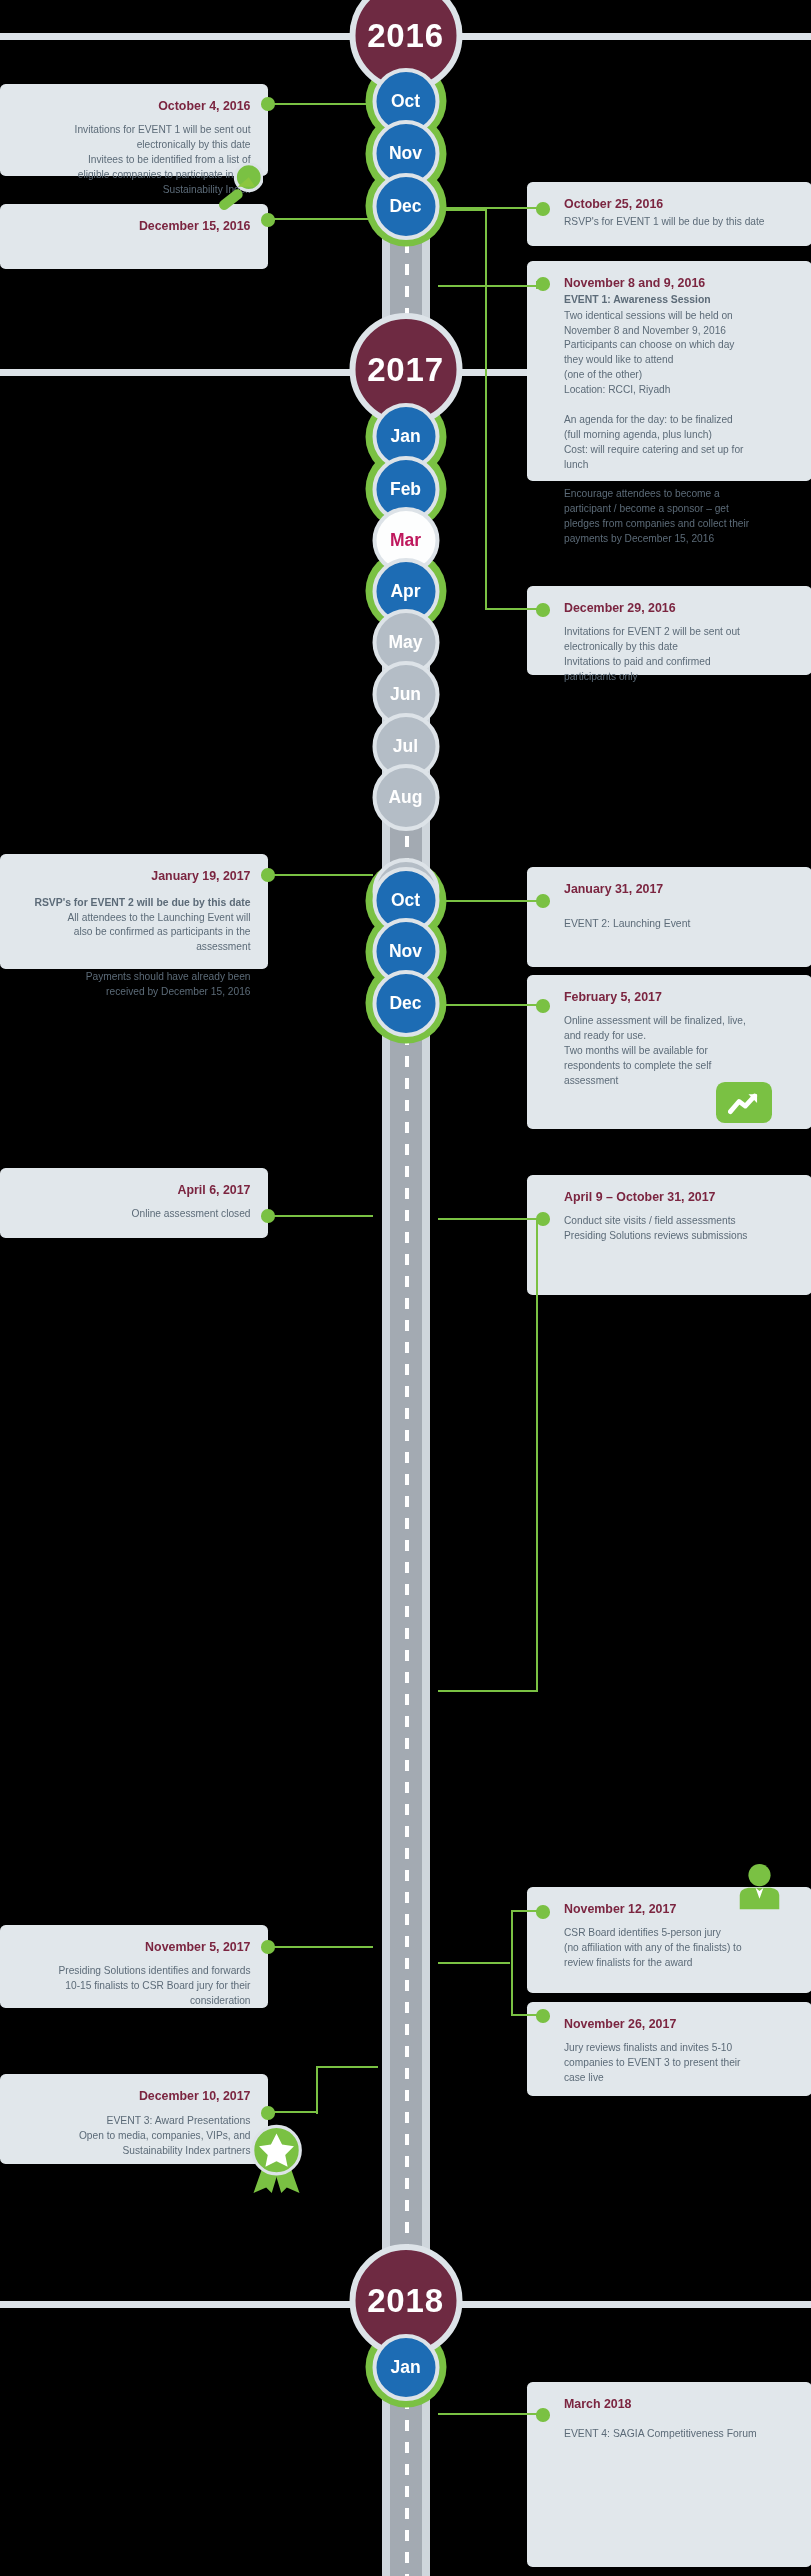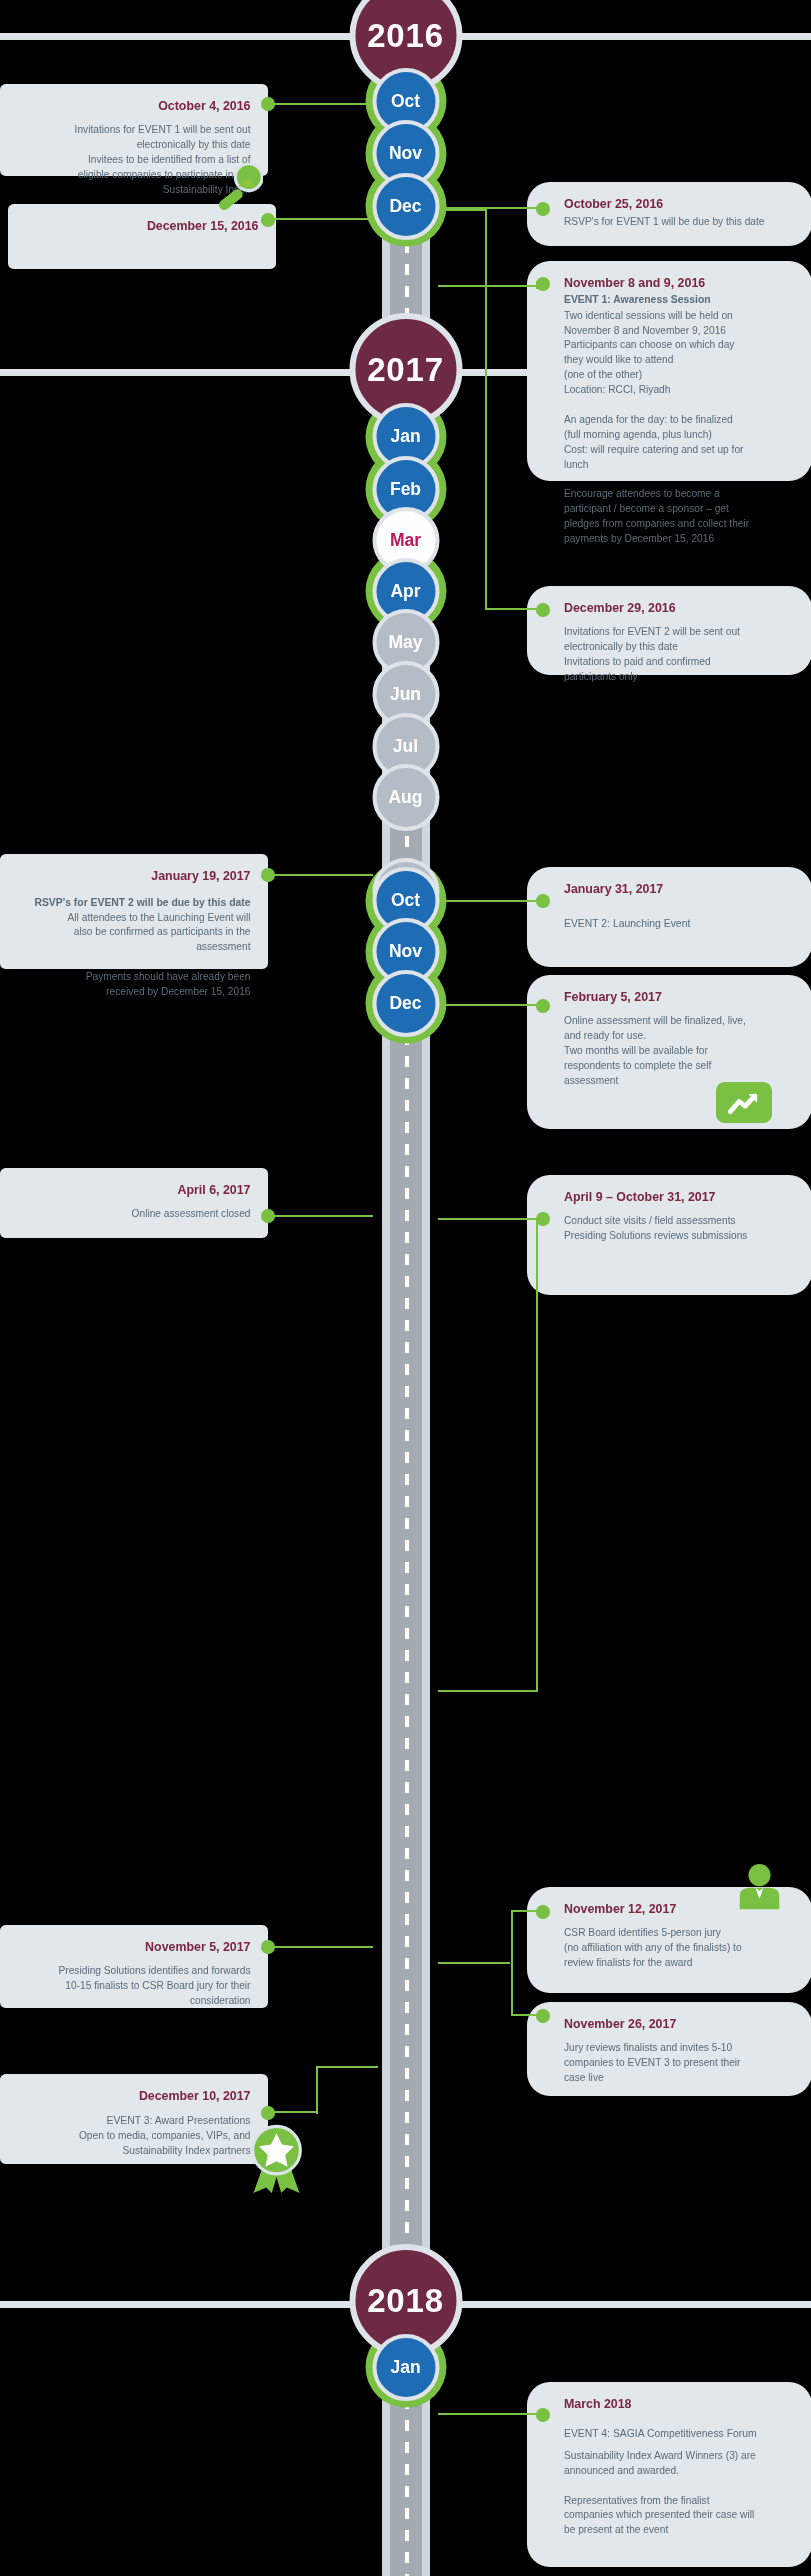--- a/index.html
+++ b/index.html
@@ -62,21 +62,21 @@
     color:#7b2540; font-weight:bold; font-size:12.4px; line-height:1.35;
   }
   .card .body{
     color:#5c6b78; font-size:10.2px; line-height:1.46; margin-top:8px;
     white-space:pre-line;
   }
   .card .sub{
     color:#5c6b78; font-size:10.4px; font-weight:bold; line-height:1.45;
   }
   .card.left{ text-align:right; }
-  .card.right{ text-align:left; padding-left:37px;border-radius:23px; }
+  .card.right{ text-align:left; padding-left:37px; }
 
   
   .conn{ position:absolute; background:#7ac143; z-index:5; }
   .conn.h{ height:2.4px; }
   .conn.v{ width:2.4px; }
   .dot{
     position:absolute; width:13.5px; height:13.5px; border-radius:50%;
     background:#7ac143; z-index:7;
   }
 
@@ -148,21 +148,21 @@
 
 Encourage attendees to become a
 participant / become a sponsor – get
 pledges from companies and collect their
 payments by December 15, 2016</div>
 </div>
 <div class="conn h" style="left:438px;top:285px;width:99px;"></div>
 <div class="conn v" style="left:536px;top:281px;height:8px;"></div>
 <div class="dot" style="left:536px;top:277px;"></div>
 
-<div class="card left" style="left:8px;top:204px;width:268px;height:65px;">
+<div class="card left" style="left:0px;top:204px;width:268px;height:65px;">
   <div class="date">December 15, 2016</div>
 </div>
 <div class="conn h" style="left:268px;top:218px;width:105px;"></div>
 <div class="dot" style="left:261px;top:213px;"></div>
 
 <div class="card right" style="left:527px;top:586px;width:285px;height:89px;">
   <div class="date">December 29, 2016</div>
   <div class="body">Invitations for EVENT 2 will be sent out
 electronically by this date
 Invitations to paid and confirmed
@@ -326,22 +326,16 @@
 
 <div class="year-bar" style="top:2301px;"></div>
 <div class="year-node" style="top:2244px;">2018</div>
 
 <div class="halo" style="left:406px;top:2367px;transform:translate(-50%,-50%);"></div>
 <div class="month-node active" style="top:2334px;">Jan</div>
 
 <div class="card right" style="left:527px;top:2382px;width:285px;height:185px;">
   <div class="date">March 2018</div>
   <div class="sub" style="margin-top:12.8px;font-weight:normal;">EVENT 4: SAGIA Competitiveness Forum</div>
-  <div class="body">Sustainability Index Award Winners (3) are
-announced and awarded.
-
-Representatives from the finalist
-companies which presented their case will
-be present at the event</div>
 </div>
 <div class="conn h" style="left:438px;top:2413px;width:104px;"></div>
 <div class="dot" style="left:536px;top:2408px;"></div>
 
 
 </body></html>

